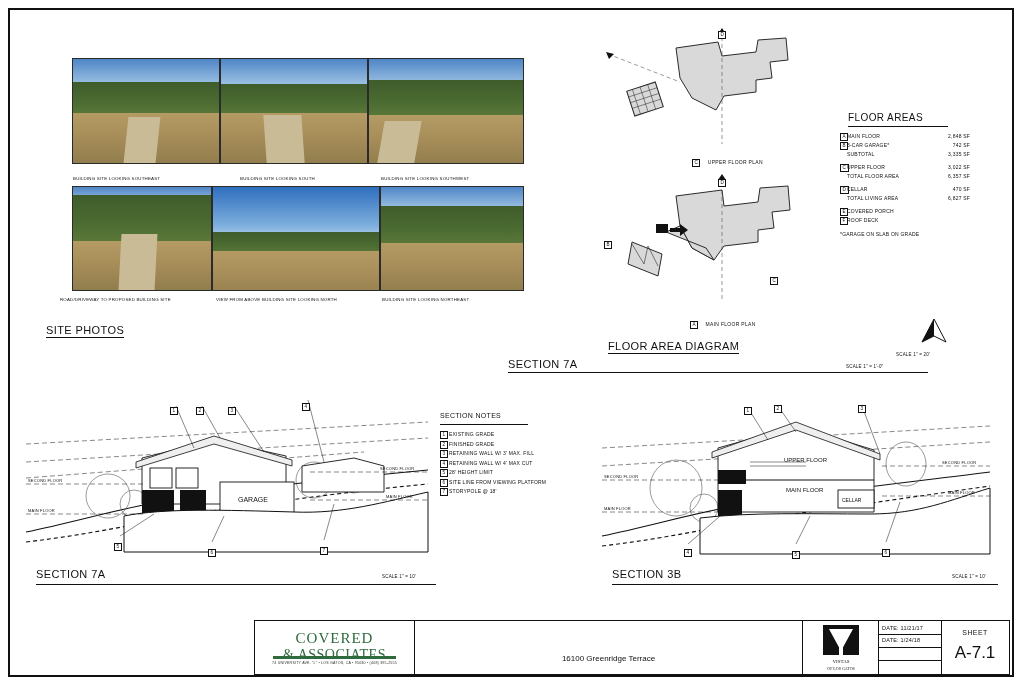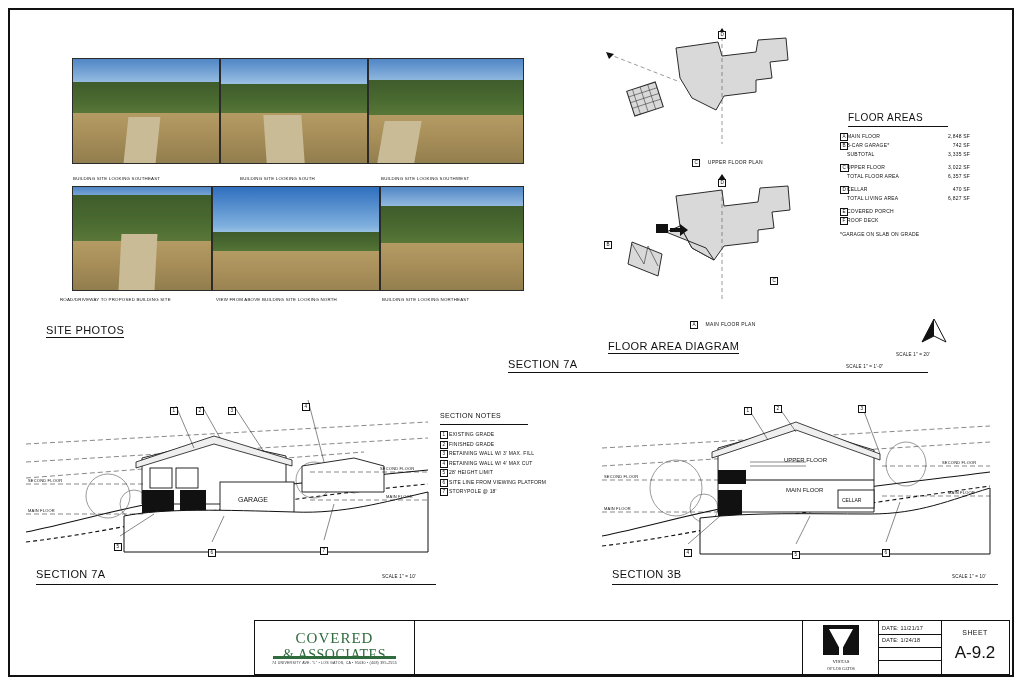--- a/index.html
+++ b/index.html
@@ -395,20 +395,21 @@
     <div id="tb-logo">
       <div class="kohl">
         <div class="k1">COVERED</div>
         <div class="k2">&amp; ASSOCIATES</div>
       </div>
       <div class="kohl-rule"></div>
       <div class="kohl-addr">74 UNIVERSITY AVE. "L" • LOS GATOS, CA • 95030 • (408) 395-2555</div>
     </div>
 
     <div id="tb-main">
+      <div class="tb-addr">16100 Greenridge Terrace</div>
     </div>
 
     <div id="tb-stamp">
       <svg width="76" height="53" viewBox="0 0 76 53">
         <rect x="20" y="4" width="36" height="30" fill="#111"></rect>
         <polygon points="26,8 50,8 38,30" fill="#ffffff"></polygon>
         <rect x="36" y="26" width="4" height="8" fill="#ffffff"></rect>
         <text x="38" y="42" text-anchor="middle" font-family="Liberation Serif" font-size="5" fill="#111">VISTAS</text>
         <text x="38" y="49" text-anchor="middle" font-family="Liberation Serif" font-size="4" fill="#111">OF LOS GATOS</text>
       </svg>
@@ -421,16 +422,16 @@
       <div class="tbline" style="left:0;top:39px;width:62px;height:1px;"></div>
       <div class="tb-date" style="left:3px;top:4px;">
         <span>DATE:</span>
         <span>11/21/17</span>
       </div>
       <div class="tb-date" style="left:3px;top:16px;">
         <span>DATE:</span>
         <span>1/24/18</span>
       </div>
       <div class="tb-sheetlbl" style="left:62px;width:68px;top:8px;">SHEET</div>
-      <div class="tb-sheetno" style="left:62px;width:68px;top:22px;">A-9.2</div>
+      <div class="tb-sheetno" style="left:62px;width:68px;top:22px;">A-7.1</div>
     </div>
   </div>
 </div>
 
 </body></html>

